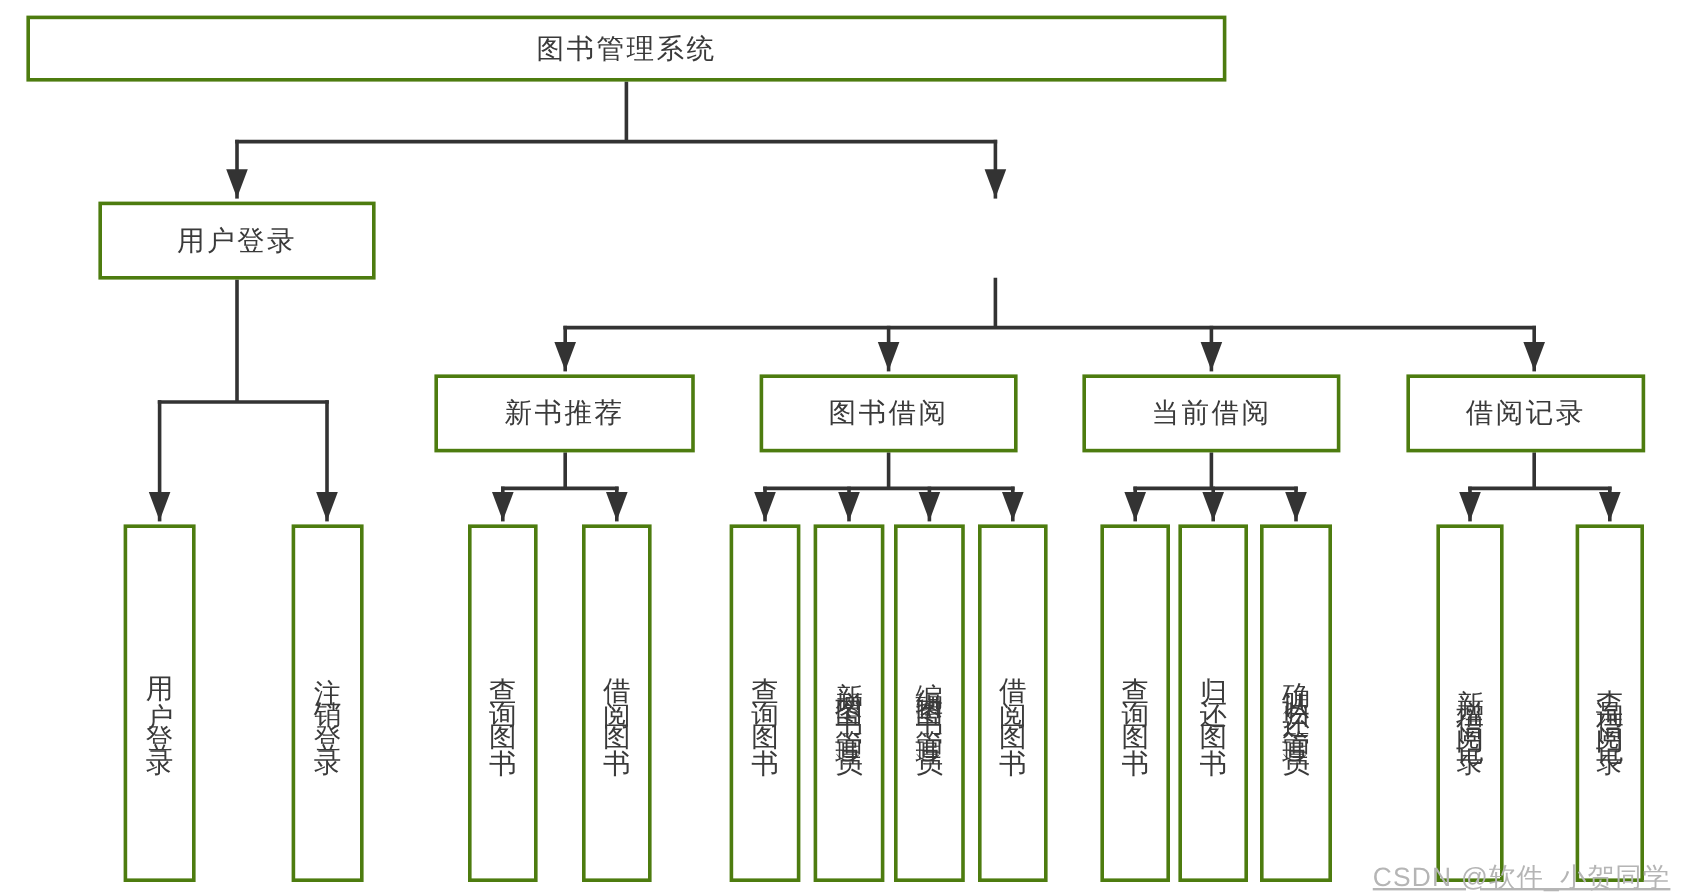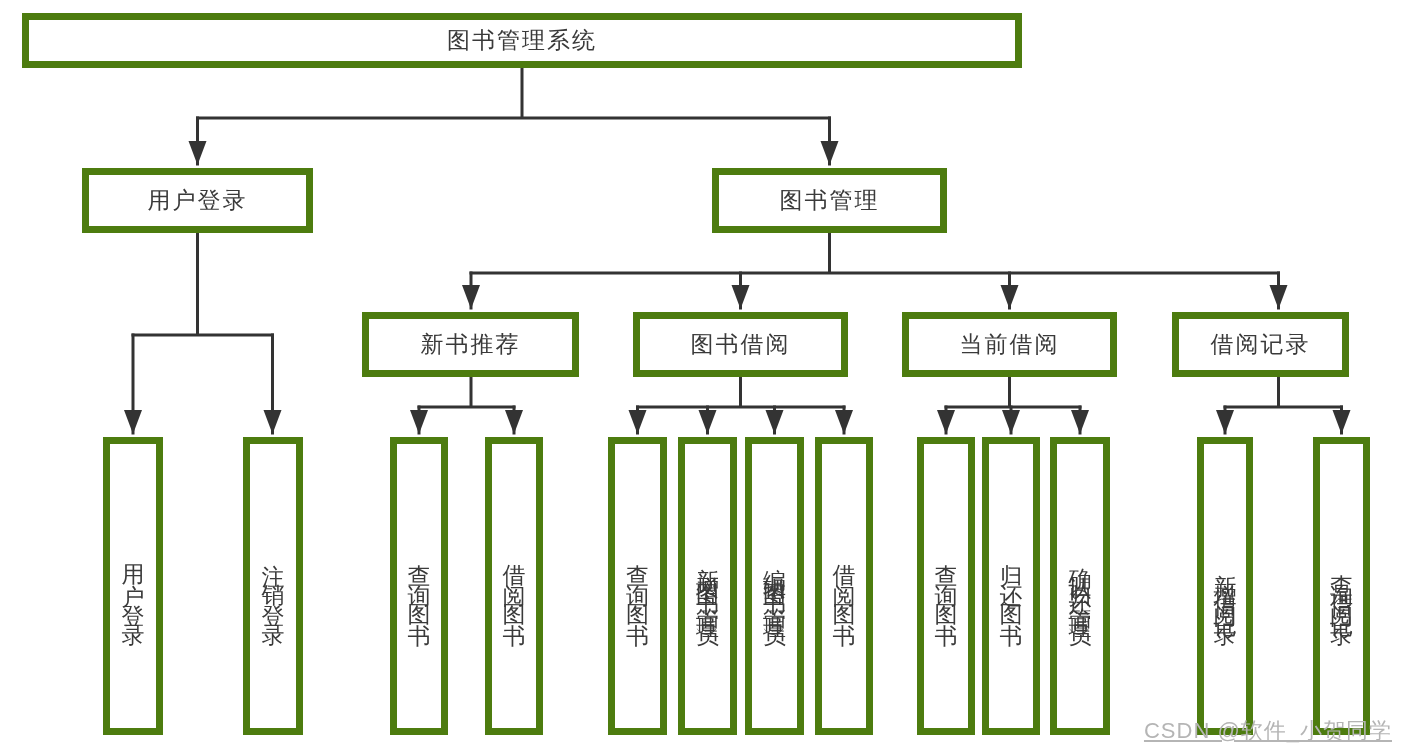--- a/index.html
+++ b/index.html
@@ -18,21 +18,21 @@
   }
   .wire {
     stroke: #333333;
     stroke-width: 3;
     fill: none;
     stroke-linecap: square;
   }
   .node {
     position: absolute;
     box-sizing: border-box;
-    border: 7px solid #4d7c0f;
+    border: 3px solid #4d7c0f;
     background: #ffffff;
     display: flex;
     align-items: center;
     justify-content: center;
     color: #3a3a3a;
   }
   .node .lbl {
     font-size: 23px;
     white-space: nowrap;
   }
@@ -104,34 +104,31 @@
     <line class="wire" x1="1341.5" y1="407" x2="1341.5" y2="433" marker-end="url(#ah)"></line>
   </svg>
 
   <div class="node h" style="left:22px; top:13px; width:1000px; height:55px;">
     <span class="lbl">图书管理系统</span>
   </div>
 
   <div class="node h" style="left:82px; top:168px; width:231px; height:65px;">
     <span class="lbl">用户登录</span>
   </div>
-  <div class="node h" style="left:712px; top:168px; width:235px; height:65px;">
-    <span class="lbl">图书管理</span>
-  </div>
 
   <div class="node h" style="left:362px; top:312px; width:217px; height:65px;text-align:right;">
     <span class="lbl">新书推荐</span>
   </div>
   <div class="node h" style="left:633px; top:312px; width:215px; height:65px;">
     <span class="lbl">图书借阅</span>
   </div>
   <div class="node h" style="left:902px; top:312px; width:215px; height:65px;">
     <span class="lbl">当前借阅</span>
   </div>
-  <div class="node h" style="left:1172px; top:312px; width:177px; height:65px;">
+  <div class="node h" style="left:1172px; top:312px; width:199px; height:65px;">
     <span class="lbl">借阅记录</span>
   </div>
 
   <div class="node v ls20" style="left:103px; top:437px; width:60px; height:298px;">
     <span class="lbl">用户登录</span>
   </div>
   <div class="node v ls20" style="left:243px; top:437px; width:60px; height:298px;">
     <span class="lbl">注销登录</span>
   </div>
 

